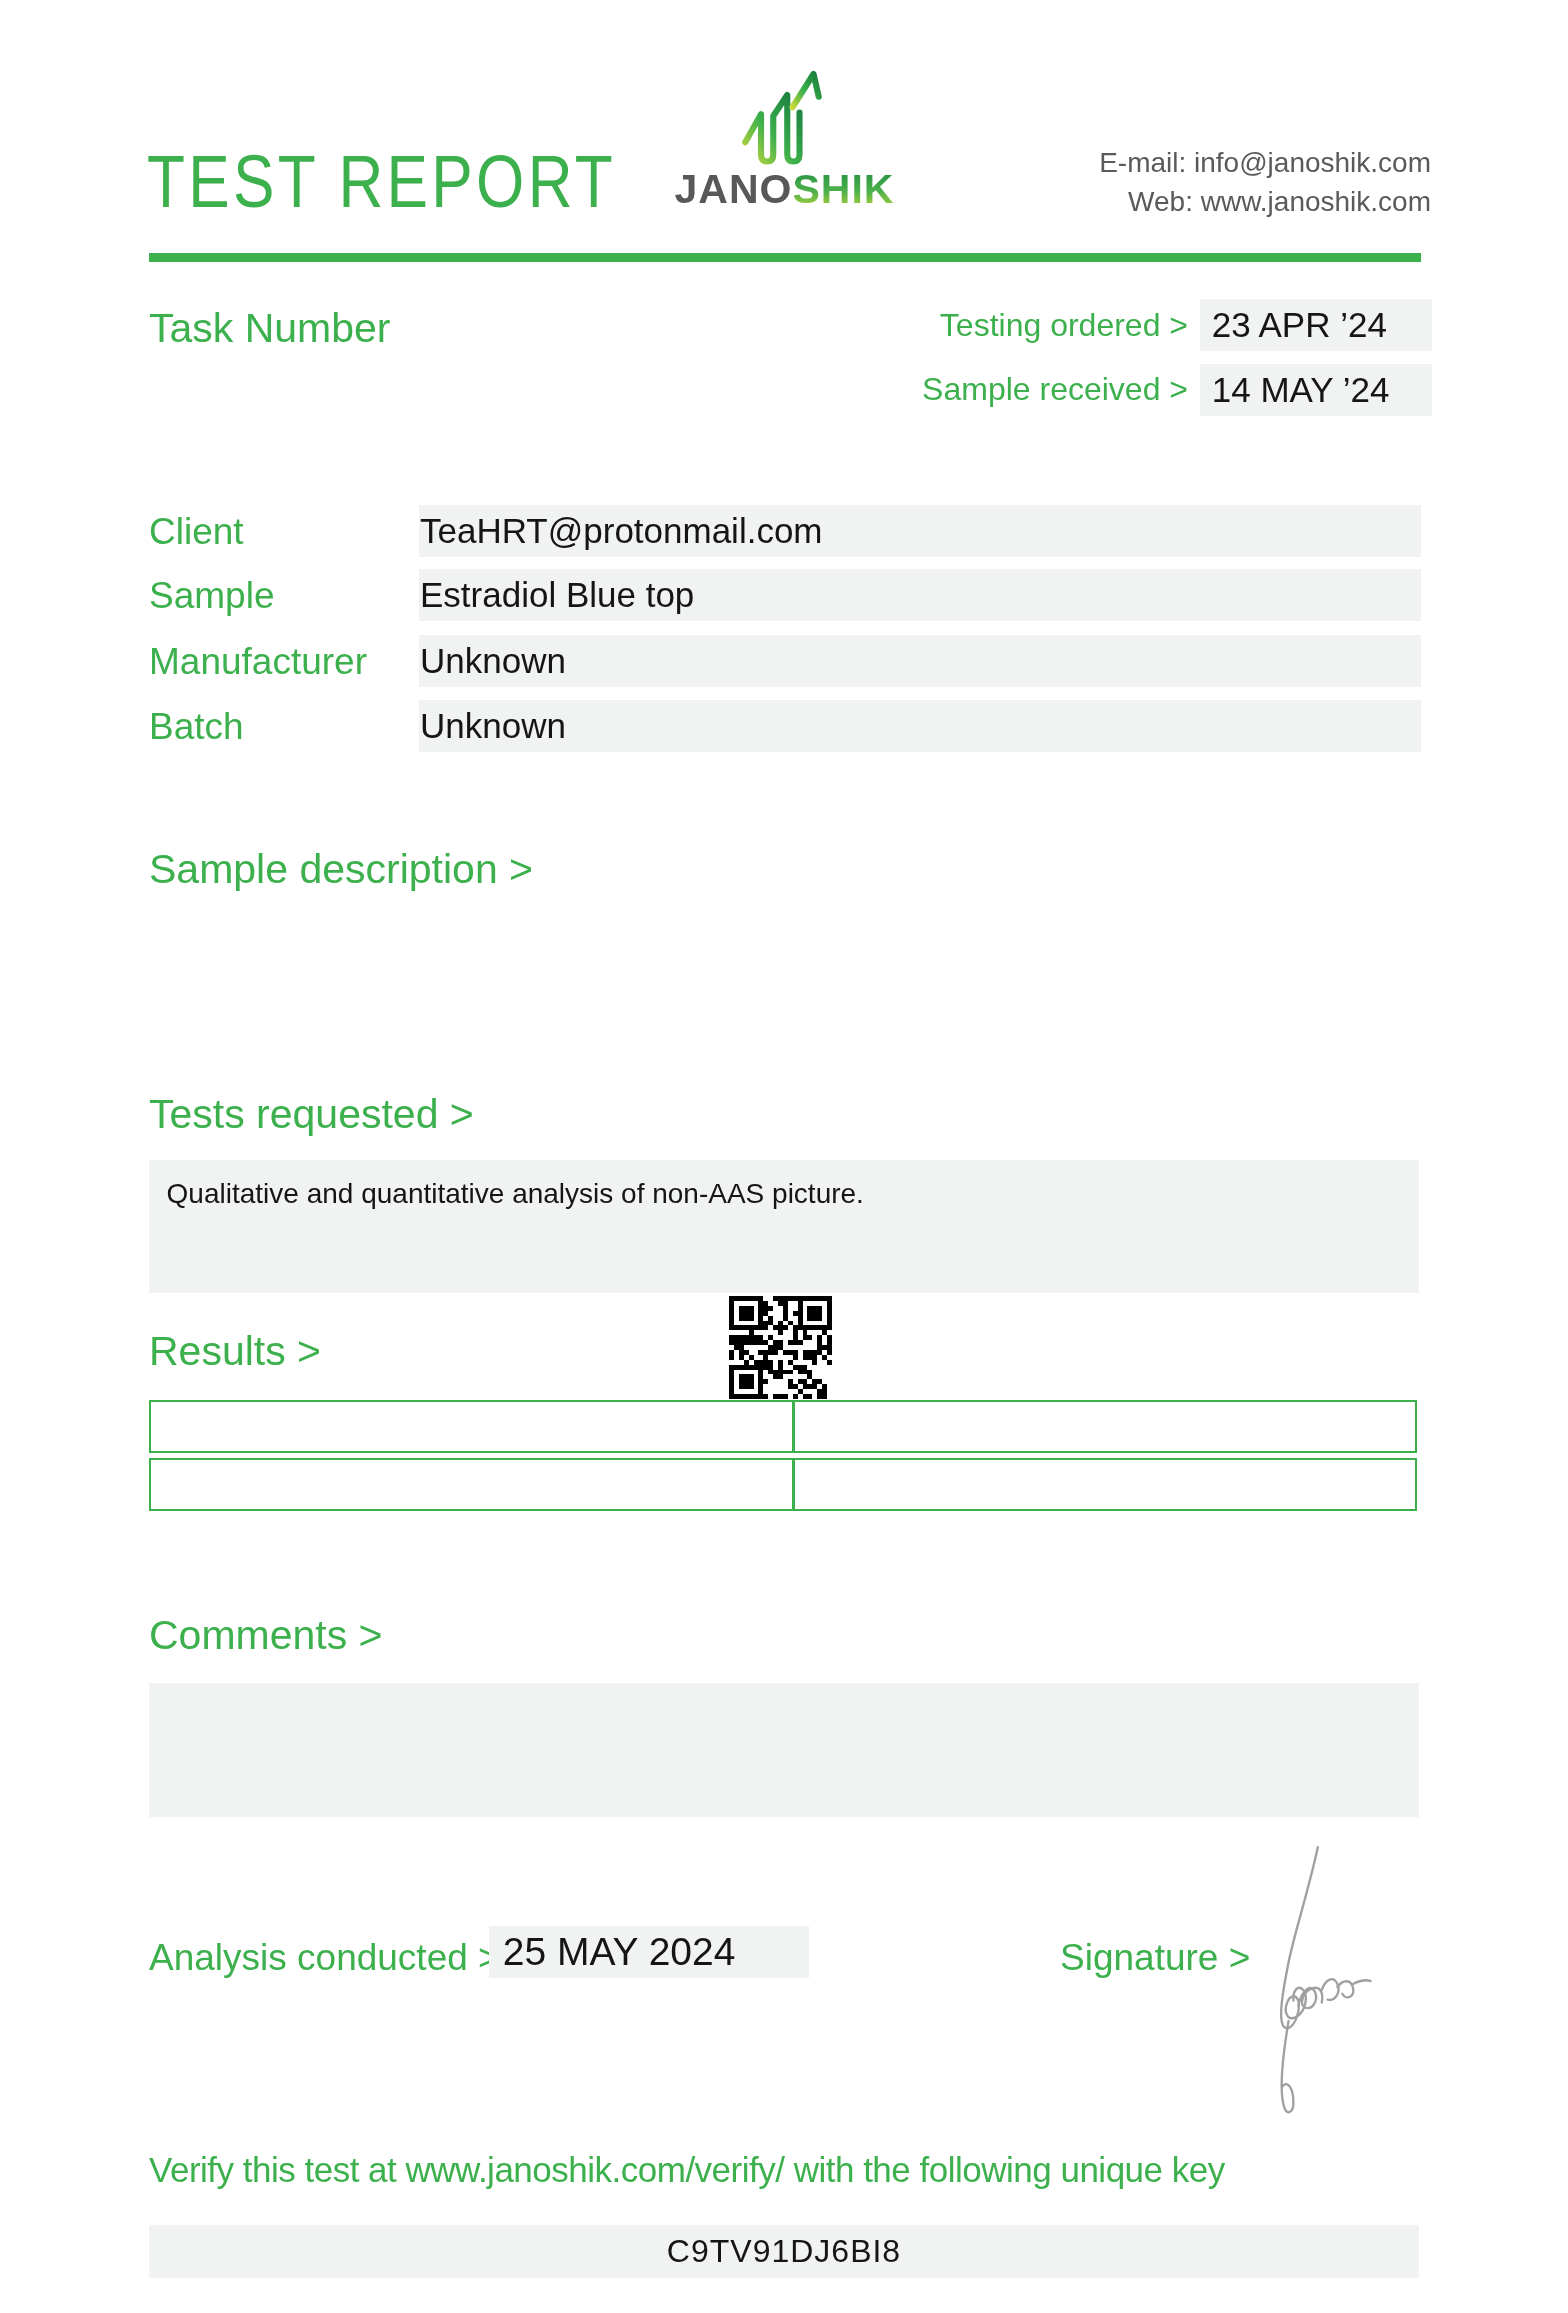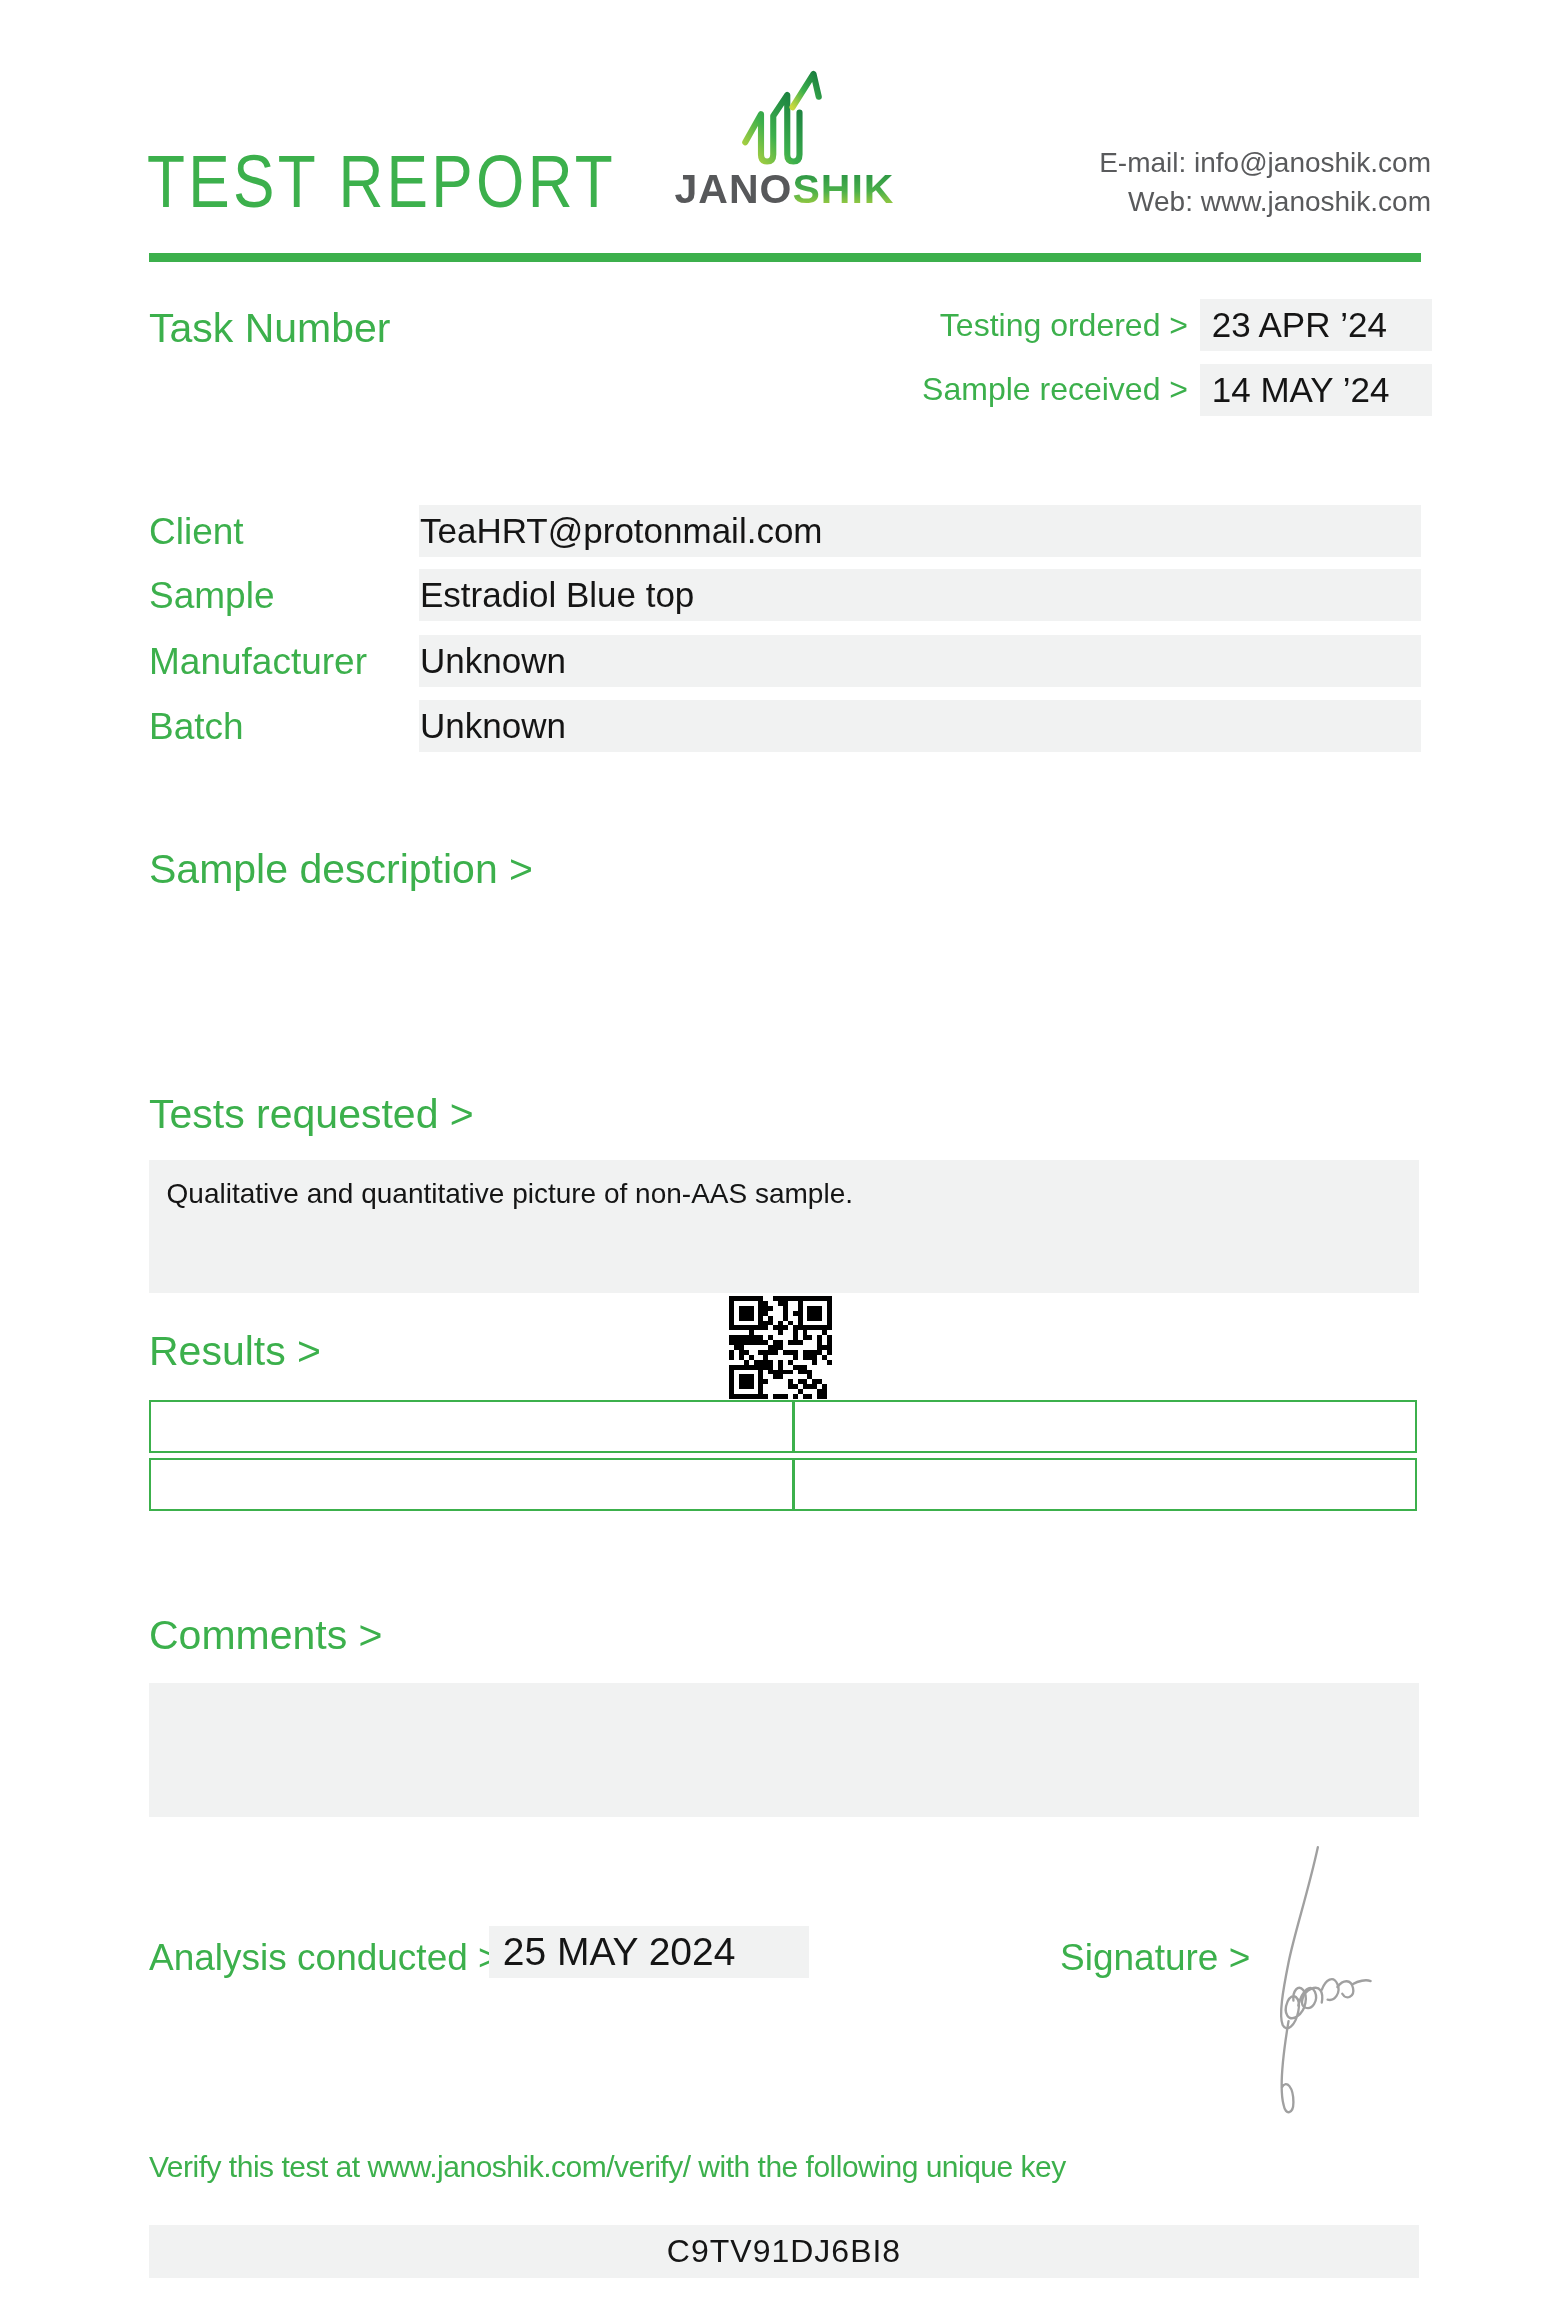--- a/index.html
+++ b/index.html
@@ -44,21 +44,21 @@
   .rdiv{position:absolute;left:641px;top:0;bottom:0;width:2.9px;background:#3cb04c;}
   .rcell{position:absolute;top:0;height:49px;line-height:49px;font-size:29px;white-space:nowrap;}
   .rcell.c1{left:19.6px;}
   .rcell.c2{left:665px;}
 
   
   .an-label{left:149px;top:1939px;font-size:37px;line-height:1;}
   .an-box{left:489px;top:1926px;width:306px;height:52px;font-size:39px;line-height:52px;padding-left:13.7px;}
   .sig-label{left:1060px;top:1939px;font-size:37px;line-height:1;}
   .sig-svg{left:1269px;top:1843px;width:127px;height:284px;}
-  .verify{left:149px;top:2152px;width:1272px;font-size:30px;line-height:1;white-space:nowrap;
+  .verify{left:149px;top:2152px;width:1272px;font-size:35px;line-height:1;white-space:nowrap;
           letter-spacing:-0.5px;}
   .key-box{left:149px;top:2225px;width:1270px;height:53px;text-align:center;
            font-size:32px;line-height:53px;letter-spacing:1px;}
   .qr{left:729px;top:1296px;width:103px;height:103px;}
 </style>
 </head>
 <body>
 
 <div class="page">
 
@@ -102,21 +102,21 @@
   <div class="abs f-box graybox" style="top:569px">Estradiol Blue top</div>
   <div class="abs f-label green" style="top:643px">Manufacturer</div>
   <div class="abs f-box graybox" style="top:635px">Unknown</div>
   <div class="abs f-label green" style="top:708px">Batch</div>
   <div class="abs f-box graybox" style="top:700px">Unknown</div>
 
   <div class="abs sec-label green" style="top:849px">Sample description &gt;</div>
 
   <div class="abs sec-label green" style="top:1094px">Tests requested &gt;</div>
   <div class="abs sec-box graybox" style="top:1160px;height:117px">
-    <span>Qualitative and quantitative picture of non-AAS sample.</span>
+    <span>Qualitative and quantitative analysis of non-AAS picture.</span>
   </div>
 
   <div class="abs sec-label green" style="top:1331px">Results &gt;</div>
   <svg class="abs qr" viewBox="0 0 21 21" shape-rendering="crispEdges">
       <g fill="#000">
         <rect x="9" y="0" width="1" height="1"></rect>
         <rect x="10" y="0" width="1" height="1"></rect>
         <rect x="11" y="0" width="1" height="1"></rect>
         <rect x="12" y="0" width="1" height="1"></rect>
         <rect x="13" y="0" width="1" height="1"></rect>

